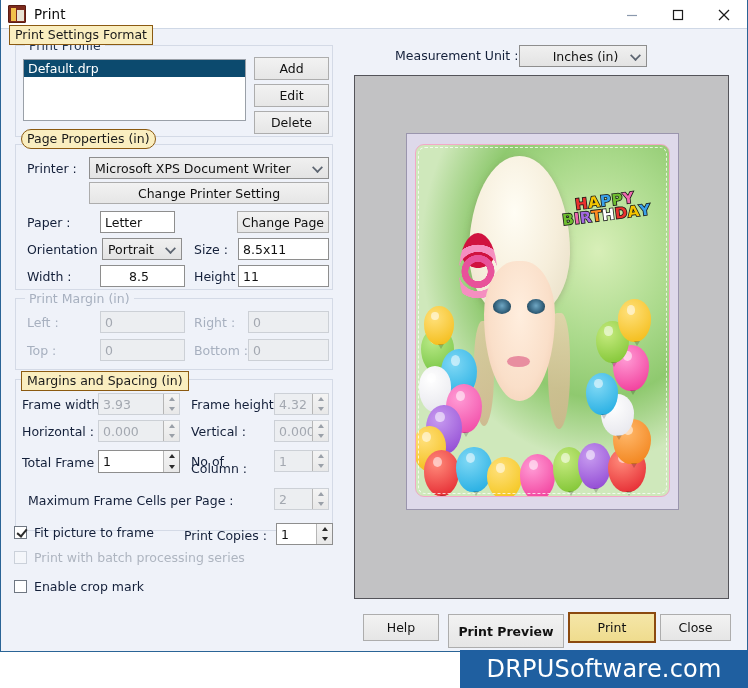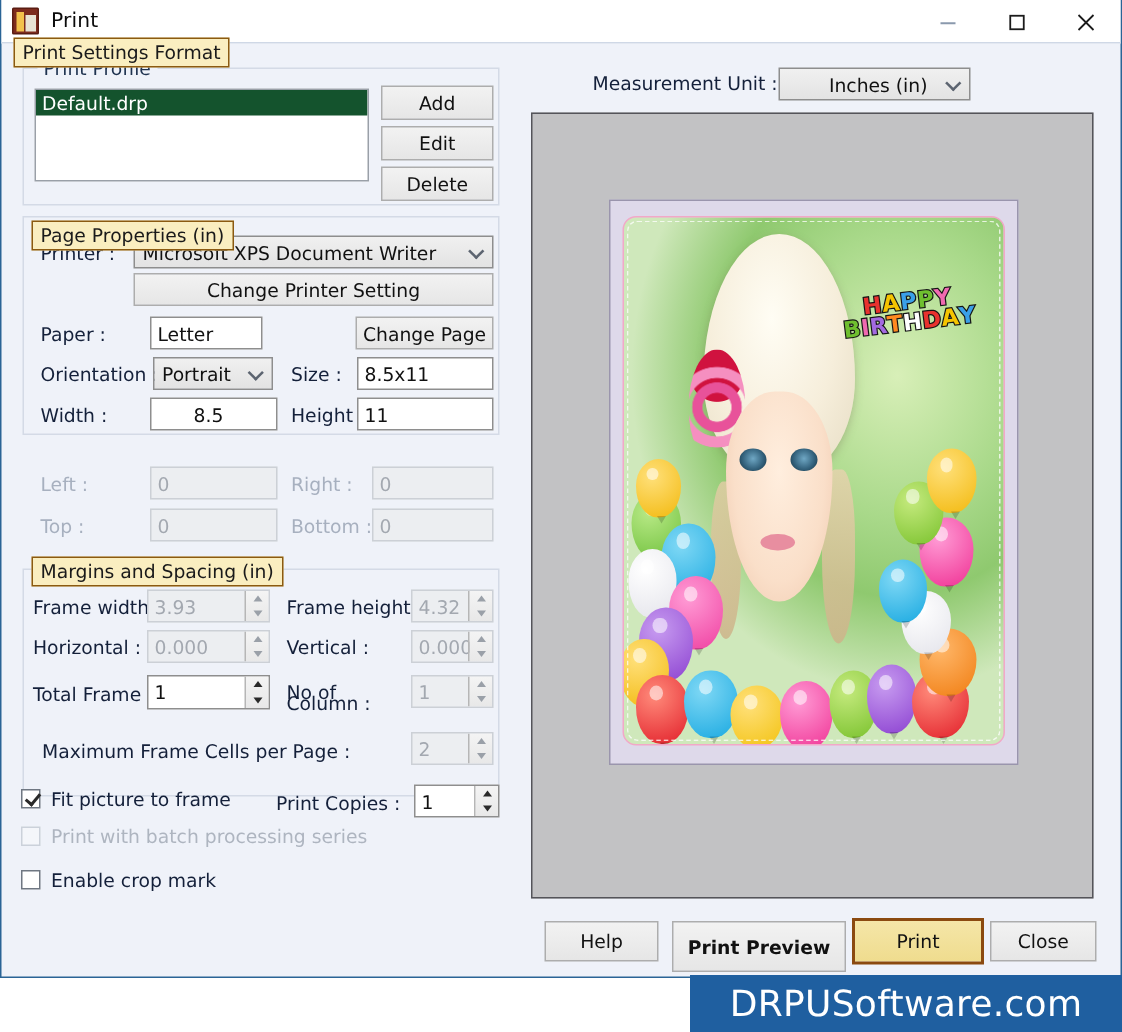--- a/index.html
+++ b/index.html
@@ -182,21 +182,21 @@
     border: 1px solid #9aa0a8;
     overflow: hidden;
   }
   #profile-list .item {
     height: 17px;
     font-size: 12.5px;
     display: flex; align-items: center;
     padding-left: 4px;
     color: #111;
   }
-  #profile-list .item.sel { background: #14532d; color: #ffffff; }
+  #profile-list .item.sel { background: #0c4a6e; color: #ffffff; }
 
   
   .cb {
     position: absolute;
     display: flex; align-items: center;
     font-size: 12.5px; color: #14203a;
     white-space: nowrap;
   }
   .cb .box {
     width: 13px; height: 13px;
@@ -363,21 +363,21 @@
 
     <div id="profile-list" style="left:17px; top:28px; width:223px; height:62px;">
       <div class="item sel">Default.drp</div>
     </div>
 
     <button class="btn" style="left:248px; top:26px; width:75px; height:23px;">Add</button>
     <button class="btn" style="left:248px; top:53px; width:75px; height:23px;">Edit</button>
     <button class="btn" style="left:248px; top:80px; width:75px; height:23px;">Delete</button>
 
     <div class="group" style="left:9px; top:113px; width:318px; height:146px;"></div>
-    <div class="sect-label" style="left:15px; top:116px;">Page Properties  (in)</div>
+    <div class="sect-label" style="left:15px; top:98px;border-radius:10px;">Page Properties  (in)</div>
 
     <span class="lbl" style="left:21px; top:130px;">Printer :</span>
     <div class="combo" style="left:83px; top:126px; width:240px; height:22px;">
       <span>Microsoft XPS Document Writer</span>
       <span class="chev"></span>
     </div>
 
     <button class="btn" style="left:83px; top:151px; width:240px; height:22px;">Change Printer Setting</button>
 
     <span class="lbl" style="left:21px; top:184px;">Paper :</span>
@@ -390,20 +390,23 @@
       <span class="chev"></span>
     </div>
     <span class="lbl" style="left:188px; top:211px;">Size :</span>
     <div class="tbox" style="left:232px; top:207px; width:91px; height:22px;">8.5x11</div>
 
     <span class="lbl" style="left:21px; top:238px;">Width :</span>
     <div class="tbox" style="left:94px; top:234px; width:85px; height:22px;padding-left:28px;">8.5</div>
     <span class="lbl" style="left:188px; top:238px;">Height :</span>
     <div class="tbox" style="left:232px; top:234px; width:91px; height:22px;">11</div>
 
+    <div class="group" style="left:9px; top:267px; width:318px; height:72px;">
+      <span class="group-title dim">Print Margin (in)</span>
+    </div>
     <span class="lbl dim" style="left:21px; top:284px;">Left :</span>
     <div class="tbox dis" style="left:94px; top:280px; width:85px; height:22px;">0</div>
     <span class="lbl dim" style="left:188px; top:284px;">Right :</span>
     <div class="tbox dis" style="left:242px; top:280px; width:81px; height:22px;">0</div>
 
     <span class="lbl dim" style="left:21px; top:312px;">Top :</span>
     <div class="tbox dis" style="left:94px; top:308px; width:85px; height:22px;">0</div>
     <span class="lbl dim" style="left:188px; top:312px;">Bottom :</span>
     <div class="tbox dis" style="left:242px; top:308px; width:81px; height:22px;">0</div>
 

